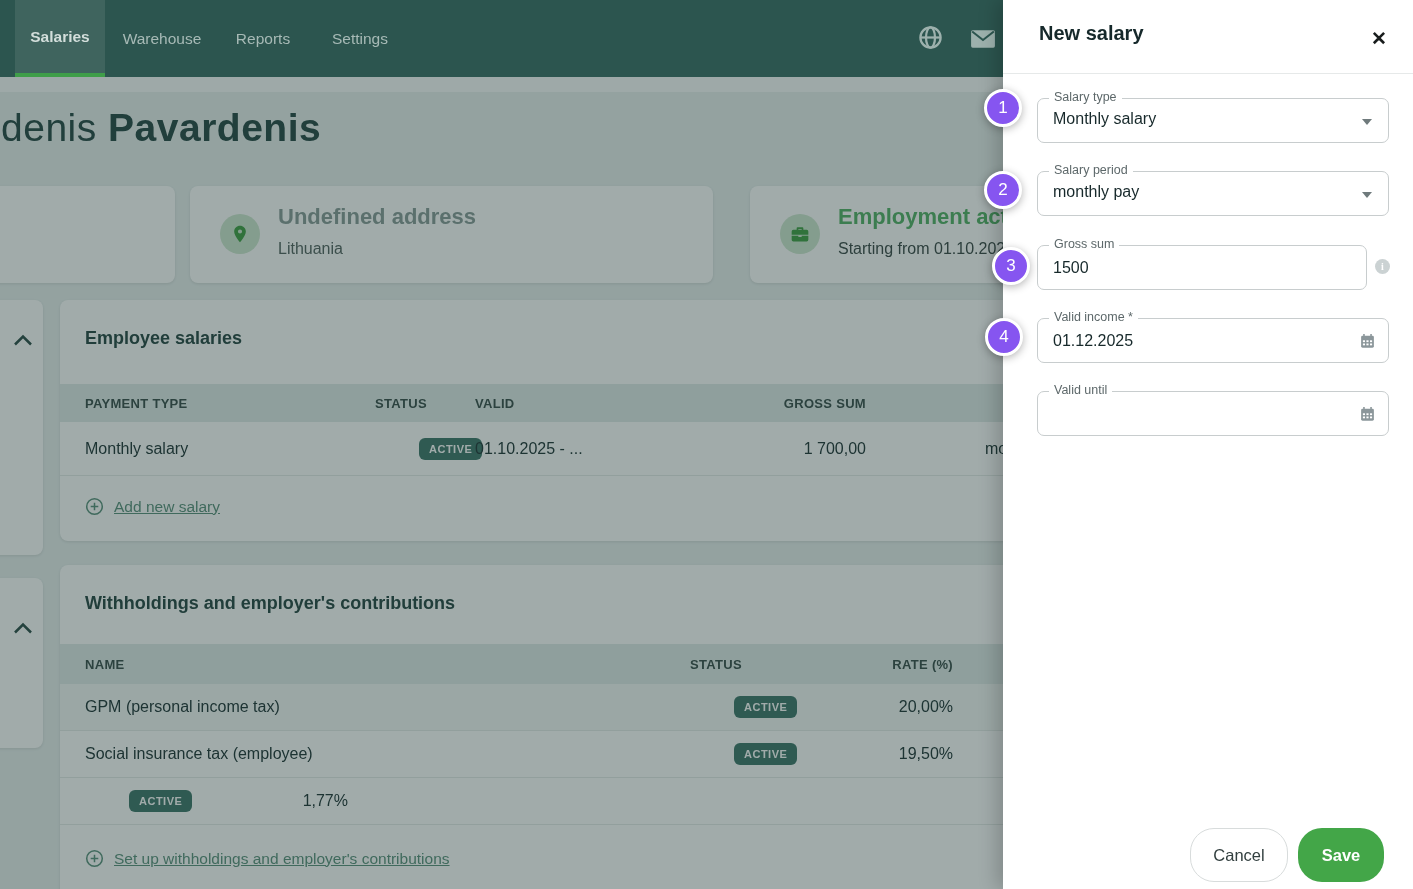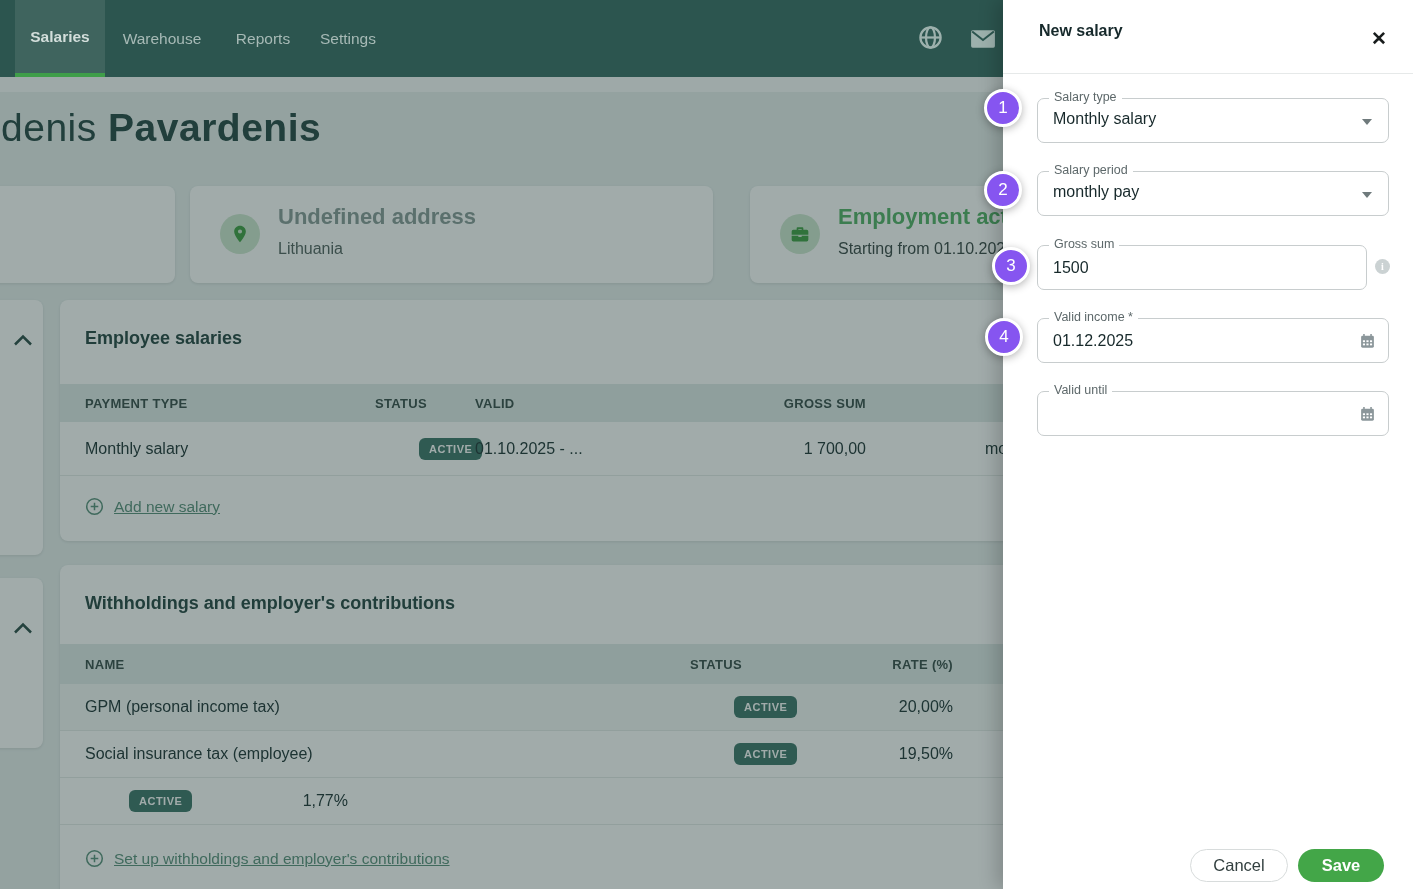--- a/index.html
+++ b/index.html
@@ -10,21 +10,21 @@
   .main { position:absolute; inset:0; width:1003px; height:889px; background:#e9f0ef; }
 
   
   .nav { position:absolute; top:0; left:0; width:1003px; height:77px; background:#2c554f; z-index:5; }
   .tab { position:absolute; top:0; height:77px; display:flex; align-items:center; justify-content:center;
          font-size:15.5px; color:#a7bab6; cursor:pointer; }
   .tab.active { background:rgba(255,255,255,0.09); border-bottom:4px solid #3f9e49; color:#d3dedb; font-weight:bold; }
   .tab-salaries { left:15px; width:90px; }
   .tab-warehouse { left:107px; width:110px; }
   .tab-reports { left:222px; width:82px; }
-  .tab-settings { left:304px; width:88px; }
+  .tab-settings { left:316px; width:88px; }
   .nav-ico { position:absolute; top:22px; width:30px; height:30px; display:flex; align-items:center; justify-content:center; cursor:pointer; }
   .ico-globe { left:915px; }
   .ico-mail { left:968px; top:24px; }
 
   .subbar { position:absolute; top:77px; left:0; width:1003px; height:15px; background:#fbfcfc; }
 
   
   .page-title { position:absolute; top:106px; left:1px; font-size:39px; color:#2b4b48; font-weight:400; letter-spacing:0.5px; white-space:nowrap; }
   .page-title b { font-weight:700; }
 
@@ -75,21 +75,21 @@
   .card-withholdings .addlink { border-top:0; padding-top:24px; }
 
   
   .backdrop { position:absolute; top:77px; left:0; width:1003px; height:812px;
               background:rgba(20,45,42,0.40); z-index:40; cursor:pointer; }
 
   
   .drawer { position:absolute; top:0; left:1003px; width:410px; height:889px; background:#fff; z-index:60;
             box-shadow:-6px 0 18px rgba(0,0,0,0.20); }
   .drawer-header { position:relative; height:74px; border-bottom:1px solid #e6e9e9; }
-  .drawer-title { position:absolute; left:36px; top:22px; font-size:16px; font-weight:700; color:#16292b; }
+  .drawer-title { position:absolute; left:36px; top:22px; font-size:20px; font-weight:700; color:#16292b; }
   .drawer-close { position:absolute; right:20px; top:24px; width:28px; height:28px; display:flex; align-items:center;
                   justify-content:center; font-size:19px; font-weight:700; color:#181c1c; cursor:pointer; }
 
   .fgroup { position:absolute; left:34px; width:352px; height:45px; border:1px solid #c8cdce; border-radius:7px; background:#fff; }
   .fgroup .flabel { position:absolute; top:-9px; left:11px; background:#fff; padding:0 5px; font-size:12.5px; color:#5d686a; white-space:nowrap; }
   .fgroup .fvalue { position:absolute; left:15px; top:11px; font-size:16px; color:#17292b; }
   .fgroup input { position:absolute; left:15px; top:2px; width:290px; height:39px; border:none; outline:none;
                   font-size:16px; color:#17292b; font-family:"Liberation Sans", sans-serif; background:transparent; }
   .g-type   { top:98px; }
   .g-period { top:171px; }
@@ -97,21 +97,21 @@
   .g-since  { top:318px; }
   .g-until  { top:391px; }
 
   .caret { position:absolute; right:16px; top:20px; width:0; height:0;
            border-left:5px solid transparent; border-right:5px solid transparent; border-top:6px solid #6f7a7c; }
   .cal { position:absolute; right:12px; top:13px; }
   .info-dot { position:absolute; left:372px; top:259px; width:15px; height:15px; border-radius:50%;
               background:#cbd2d3; color:#fff; font-size:10px; font-weight:700; display:flex; align-items:center;
               justify-content:center; font-family:"Liberation Serif", serif; }
 
-  .btn { position:absolute; bottom:7px; height:33px; border-radius:24px; display:flex; align-items:center;
+  .btn { position:absolute; bottom:7px; height:54px; border-radius:24px; display:flex; align-items:center;
          justify-content:center; font-size:16.5px; cursor:pointer; }
   .btn-cancel { right:125px; width:98px; background:#fff; border:1px solid #d8dcdc; color:#323f3f; }
   .btn-save   { right:29px; width:86px; background:#43a648; color:#fff; font-weight:700; }
 
   
   .step { position:absolute; width:38px; height:38px; border-radius:50%; background:#8655f0; border:3px solid #fff;
           box-shadow:0 2px 8px rgba(0,0,0,0.30); color:#fff; font-size:17px; display:flex; align-items:center;
           justify-content:center; z-index:70; }
   .step-1 { left:984px; top:89px; }
   .step-2 { left:984px; top:171px; }

